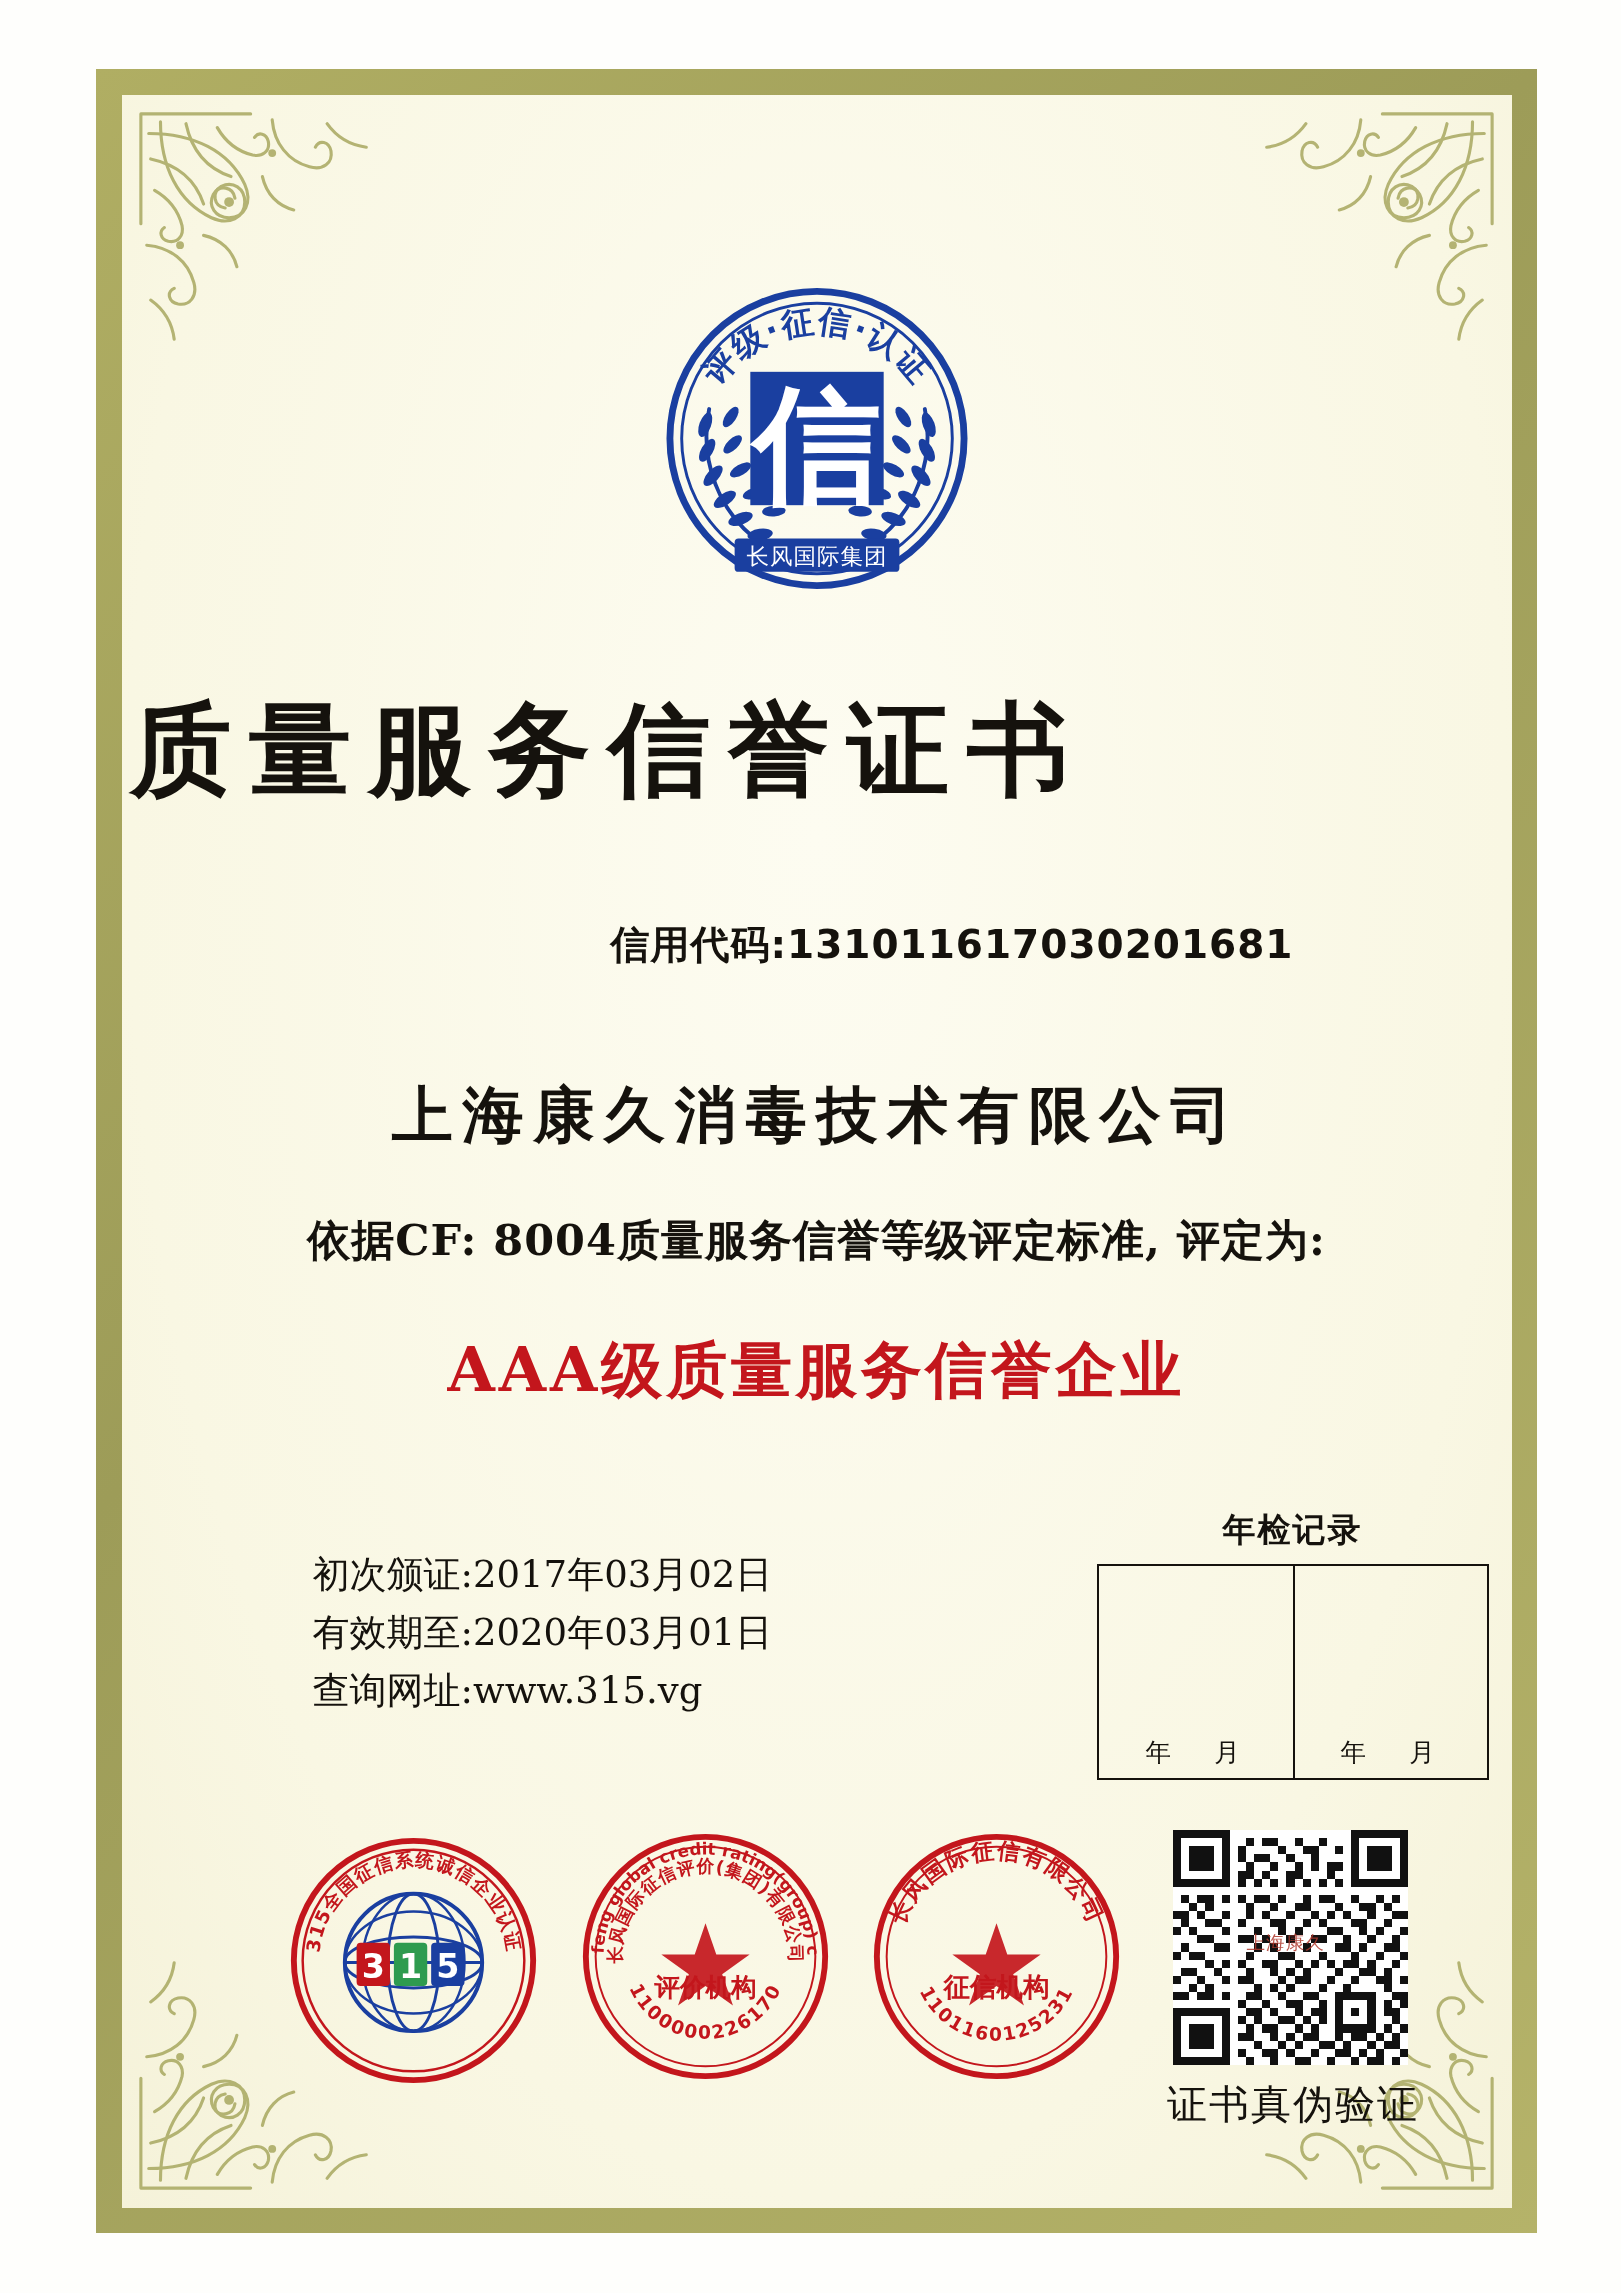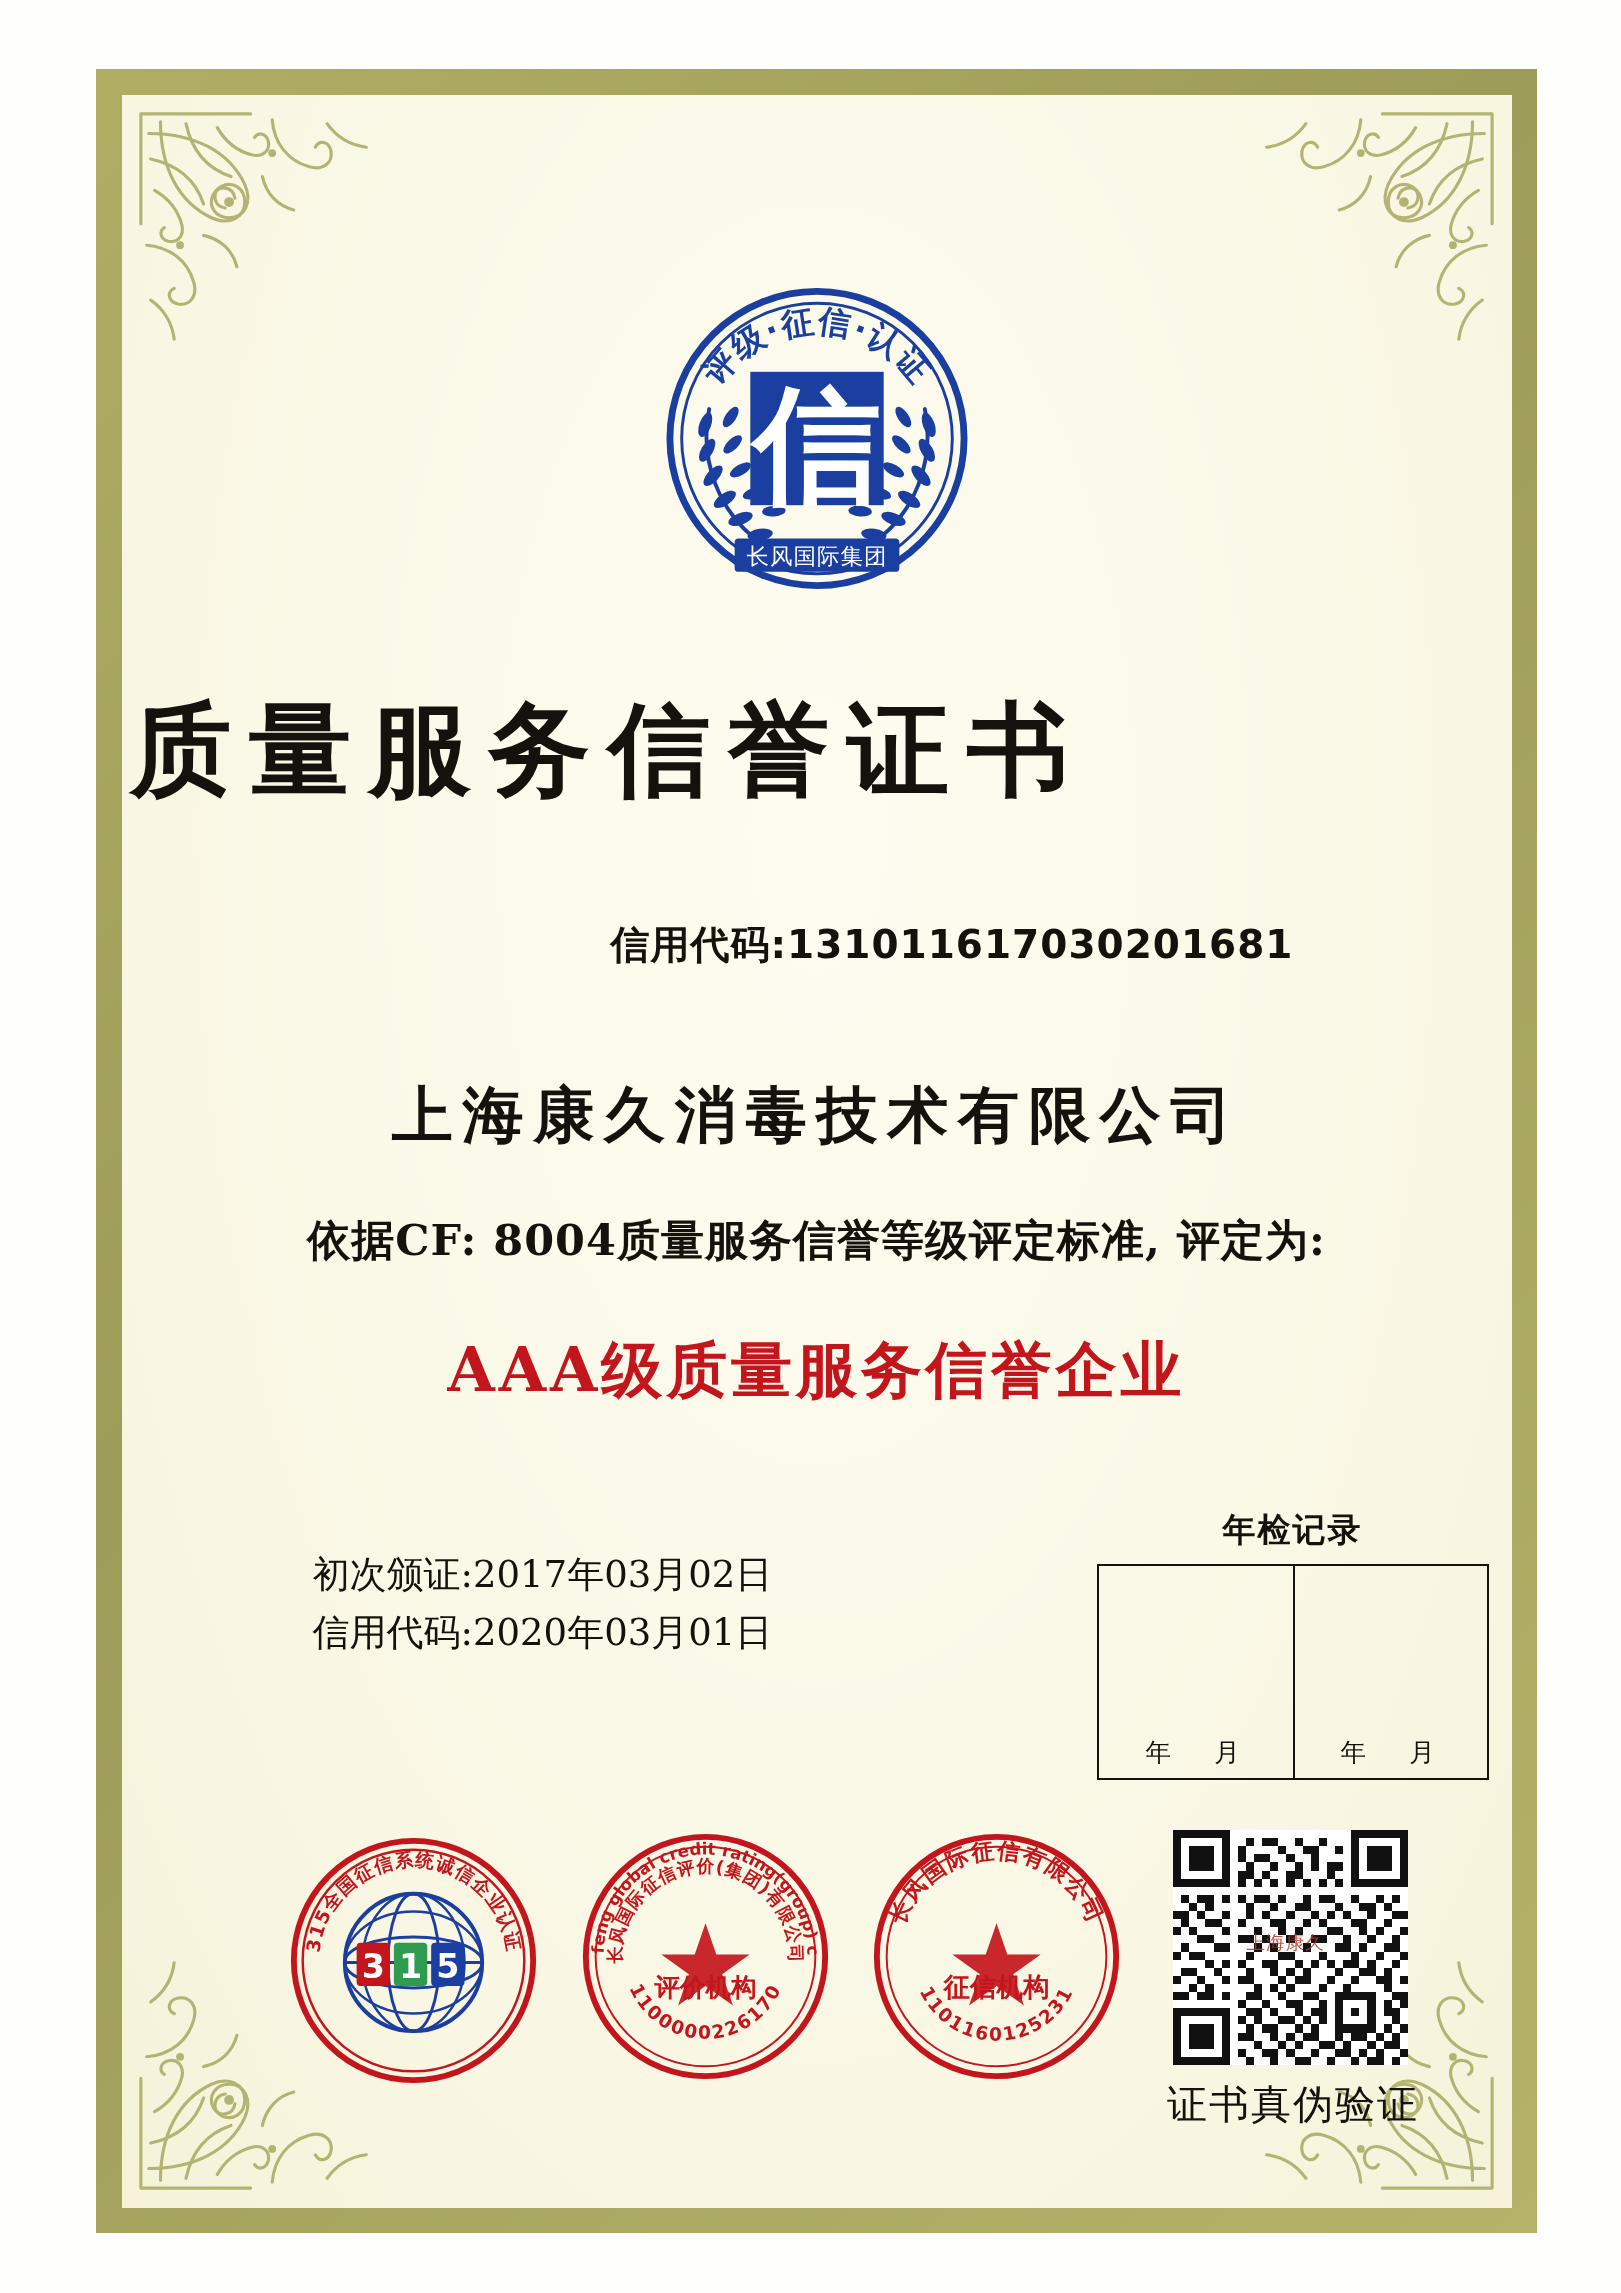--- a/index.html
+++ b/index.html
@@ -354,21 +354,22 @@
       </div>
 
       <div class="main-title">质量服务信誉证书</div>
       <div class="credit-code">信用代码:131011617030201681</div>
       <div class="company-name">上海康久消毒技术有限公司</div>
       <div class="standard-line">依据CF: 8004质量服务信誉等级评定标准, 评定为:</div>
       <div class="grade-line">AAA级质量服务信誉企业</div>
 
       <div class="info-block">
         <div class="row">初次颁证:2017年03月02日</div>
-        <div class="row">信用代码:2020年03月01日</div>
+        <div class="row">有效期至:2020年03月01日</div>
+        <div class="row">查询网址:www.315.vg</div>
       </div>
 
       <div class="annual">
         <div class="annual-title">年检记录</div>
         <div class="annual-table">
           <div class="annual-cell">
             <span>年 月</span>
           </div>
           <div class="annual-cell">
             <span>年 月</span>

